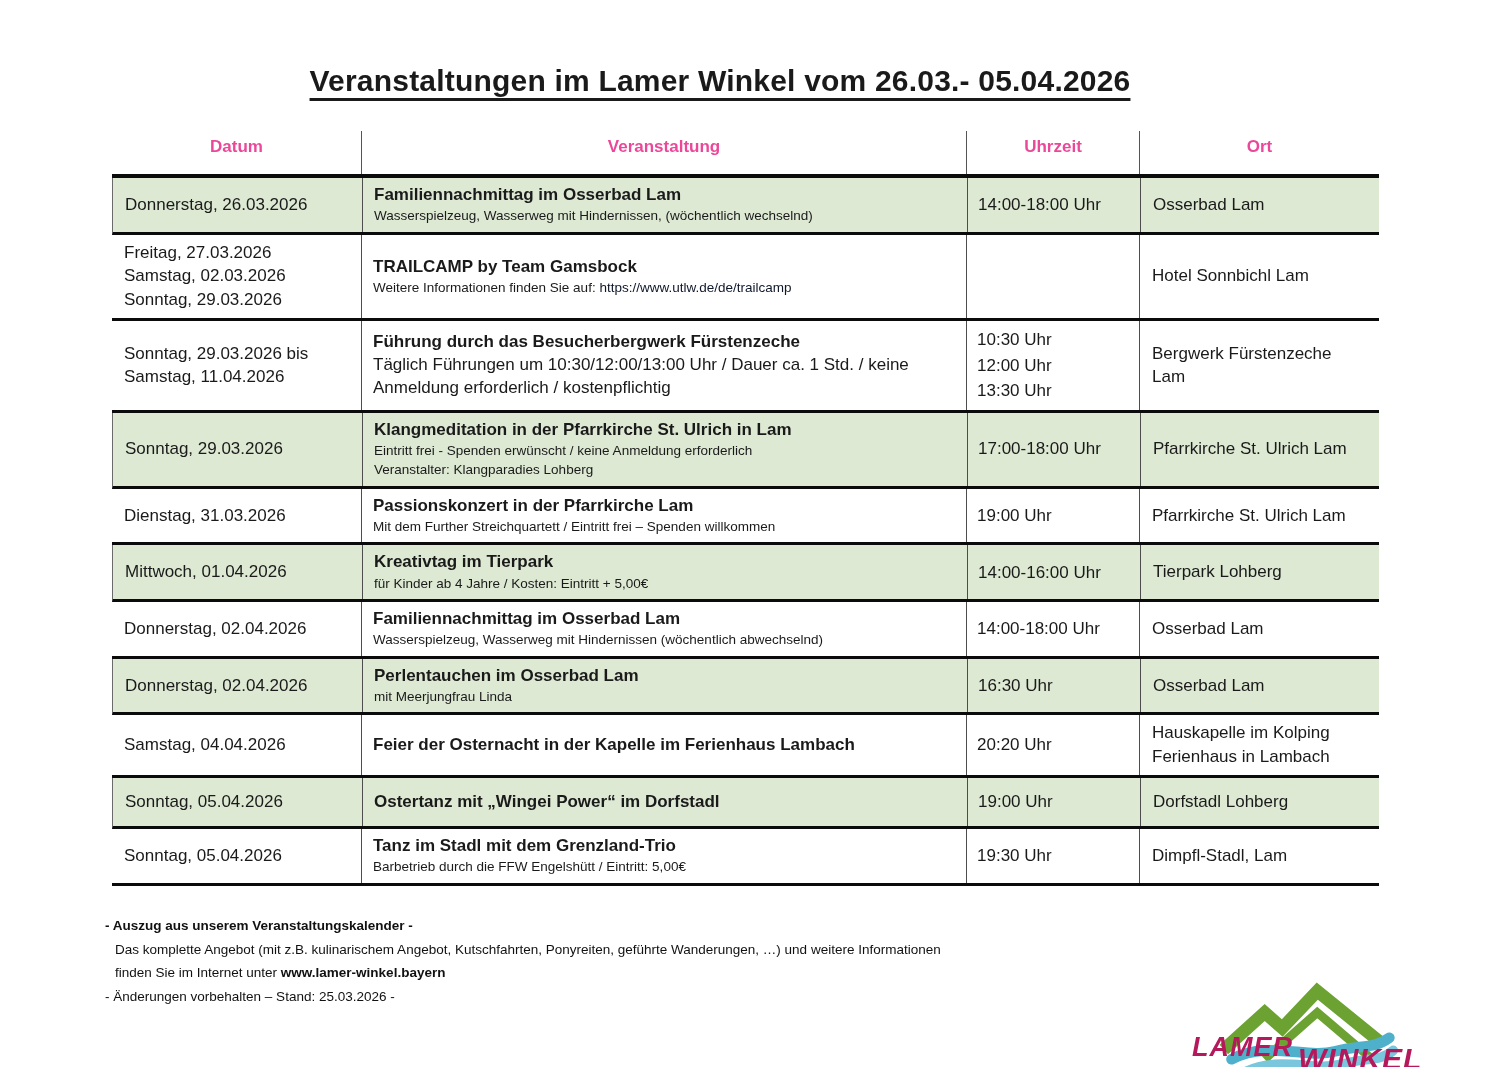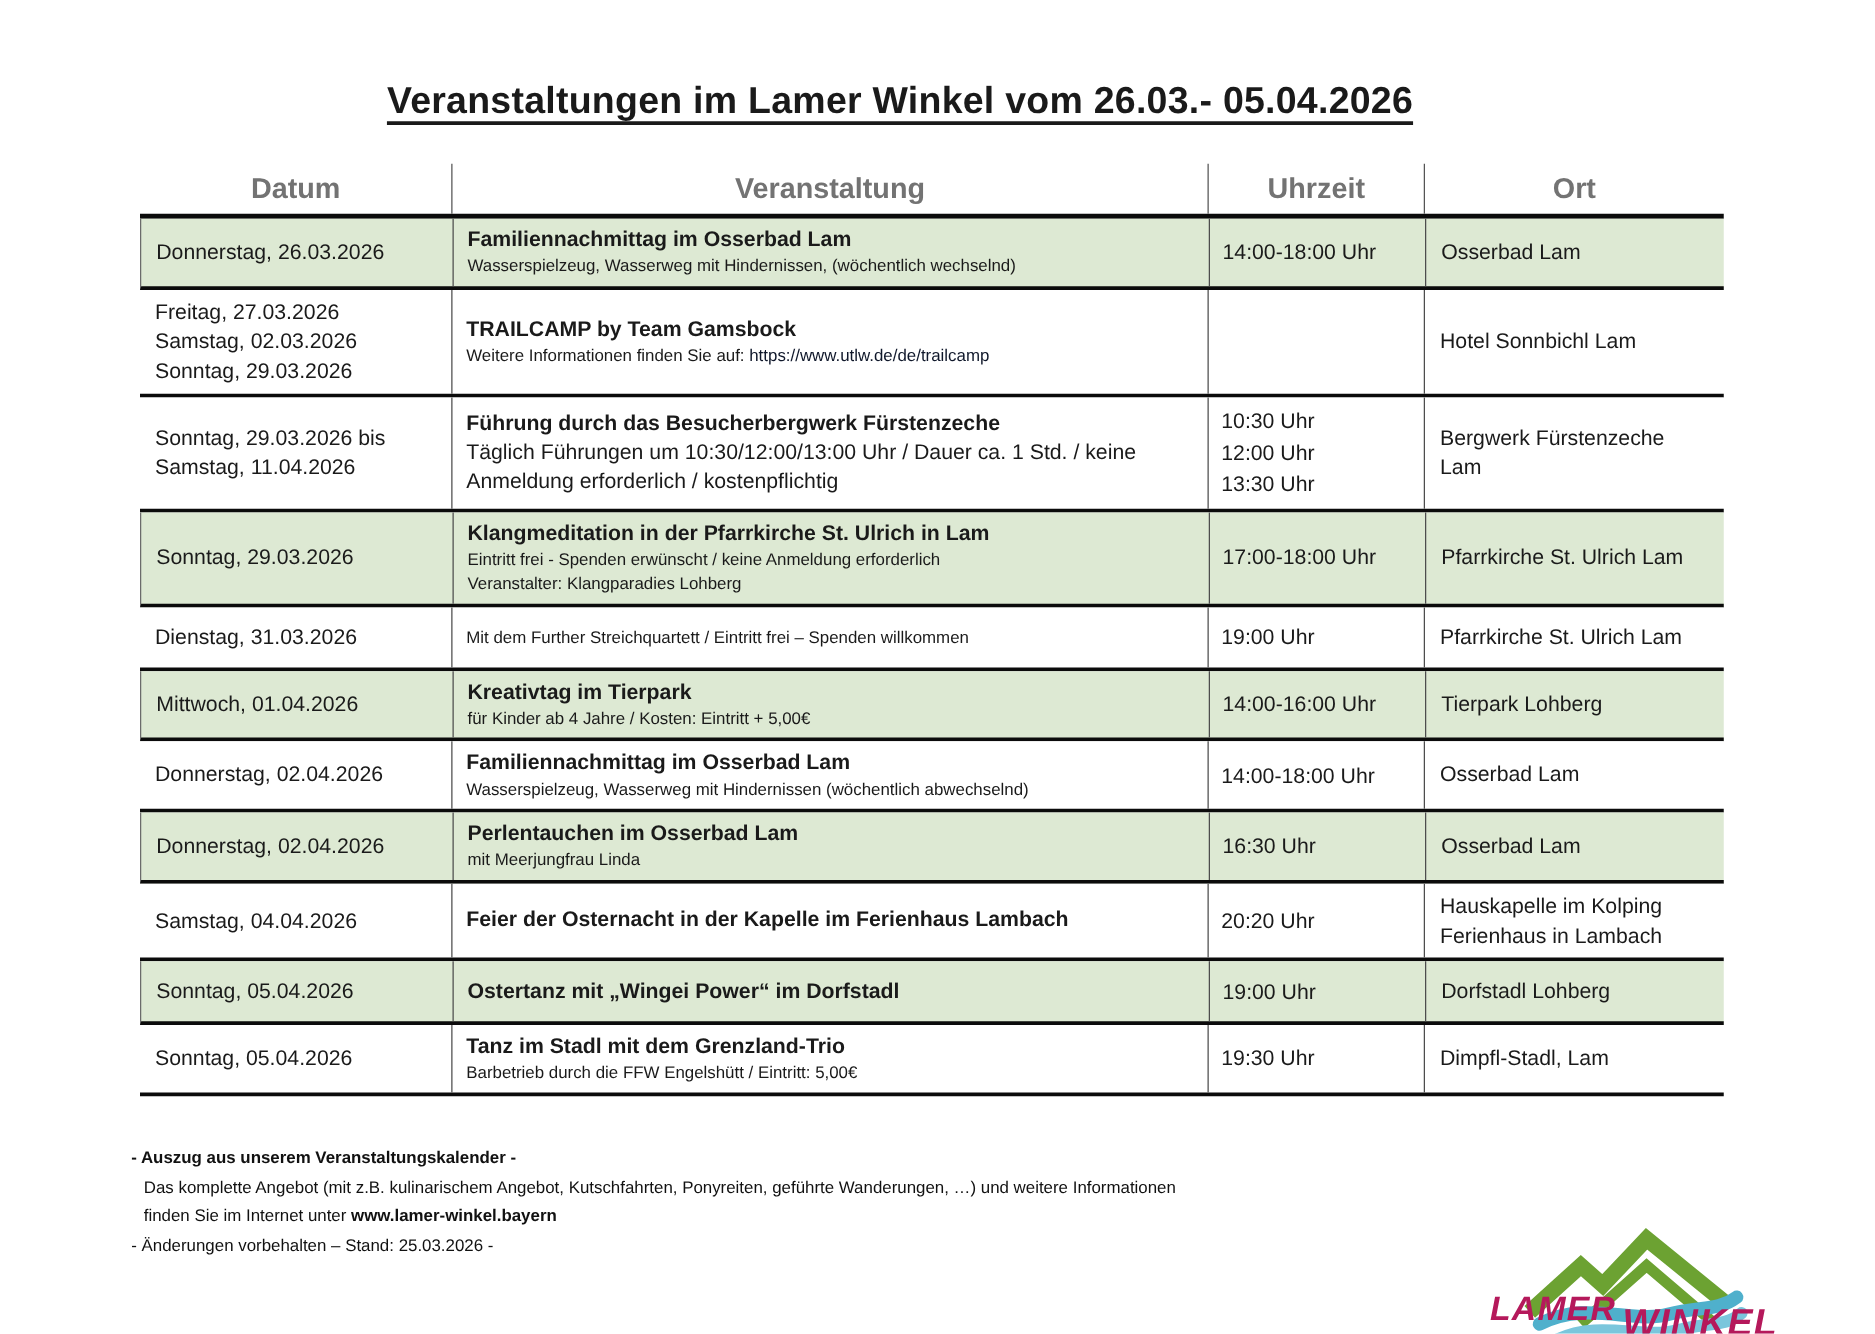--- a/index.html
+++ b/index.html
@@ -8,22 +8,22 @@
 
   
   .title{position:absolute;top:64px;left:0;width:100%;text-align:center;
          font-size:30px;font-weight:bold;letter-spacing:.2px;}
   .title span{text-decoration:underline;text-decoration-thickness:2.5px;text-underline-offset:7px;}
 
   
   .events{position:absolute;left:112px;top:131px;width:1267px;}
   .hdr,.row{display:grid;grid-template-columns:250px 605px 173px 239px;}
   .hdr{border-bottom:4px solid #0b0b0b;}
-  .hdr>div{padding:6px 4px 7px;text-align:center;font-weight:bold;font-size:23px;
-           color:#737373;border-right:1px solid #555;}
+  .hdr>div{padding:6px 4px 17px;text-align:center;font-weight:bold;font-size:17px;
+           color:#ec4899;border-right:1px solid #555;}
   .hdr>div:last-child{border-right:none;}
   .row{border-bottom:3px solid #0b0b0b;min-height:48px;background:#ffffff;}
   .row.shaded{background:#dde9d3;border-left:1px solid #6b6b6b;}
   .row>div{padding:6px 10px;border-right:1px solid #4d4d4d;
            display:flex;flex-direction:column;justify-content:center;}
   .row>div:last-child{border-right:none;}
   .date-cell{font-size:17px;line-height:1.4;padding-left:12px !important;}
   .event-cell{padding-left:11px !important;}
   .event-title{font-size:17px;font-weight:bold;line-height:1.3;}
   .detail-line{font-size:13.5px;line-height:1.45;}
@@ -138,20 +138,21 @@
             <div>17:00-18:00 Uhr</div>
           </div>
       <div class="loc-cell">Pfarrkirche St. Ulrich Lam</div>
     </div>
 
     <div class="row">
       <div class="date-cell">
             <div>Dienstag, 31.03.2026</div>
           </div>
       <div class="event-cell">
+        <div class="event-title">Passionskonzert in der Pfarrkirche Lam</div>
         <div>
               <div class="detail-line"><span>Mit dem Further Streichquartett / Eintritt frei – Spenden willkommen</span></div>
             </div>
       </div>
       <div class="time-cell">
             <div>19:00 Uhr</div>
           </div>
       <div class="loc-cell">Pfarrkirche St. Ulrich Lam</div>
     </div>
 

